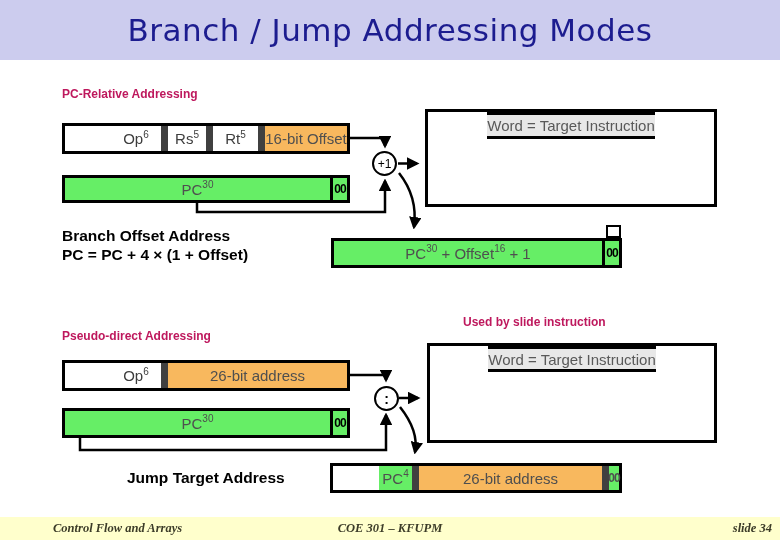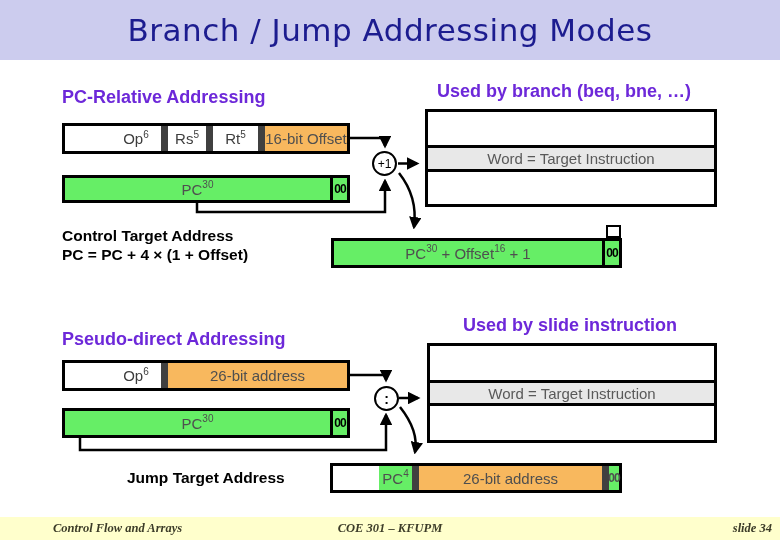--- a/index.html
+++ b/index.html
@@ -13,21 +13,21 @@
   .title-band {
     position:absolute; left:0; top:0; width:780px; height:60px;
     background:#ccccee; display:flex; align-items:center; justify-content:center;
   }
   .title-band .title-text {
     font-family:"DejaVu Sans", sans-serif;
     font-weight:normal; font-size:31px; color:#1c1c8f; letter-spacing:0.5px;
   }
   
   .red-heading {
-    position:absolute; color:#6d28d9; font-weight:bold; font-size:18px;
+    position:absolute; color:#be185d; font-weight:bold; font-size:12px;
     white-space:nowrap;
   }
   
   .fmt-row {
     position:absolute; display:flex; border:3px solid #000; background:#fff;padding-left:46px;
   }
   .fmt-cell {
     display:flex; align-items:center; justify-content:center;
     font-size:15px; color:#3d3d3d; background:#fff; white-space:nowrap;
   }
@@ -44,21 +44,21 @@
     font-size:15px; color:#4f4f4f; background:#66ee66; white-space:nowrap;
   }
   .bar .bar-tail {
     width:17px; border-left:3px solid #000; background:#66ee66;
     display:flex; align-items:center; justify-content:center;
     font-size:12px; font-weight:bold; color:#000; letter-spacing:-1px;
   }
   
   .membox {
     position:absolute; border:3px solid #000; background:#fff;
-    display:flex; flex-direction:column;
+    display:flex; flex-direction:row;
   }
   .memrow { flex:1; background:#fff; }
   .memrow.gray {
     flex:0 0 auto; background:#e8e8e8; border-top:3px solid #000; border-bottom:3px solid #000;
     display:flex; align-items:center; justify-content:center;
     font-size:15px; color:#595959; white-space:nowrap;
   }
   
   .op-circle {
     position:absolute; width:25px; height:25px; border:2px solid #000; border-radius:50%;
@@ -91,21 +91,20 @@
 <body>
 
 <div class="slide">
 
   <div class="title-band">
     <div class="title-text">Branch / Jump Addressing Modes</div>
   </div>
 
   <div class="red-heading" style="left:62px; top:87px;">PC-Relative Addressing</div>
 
-  <div class="red-heading" style="left:437px; top:81px;">Used by branch (beq, bne, …)</div>
 
   <div class="fmt-row" style="left:62px; top:123px; width:288px; height:31px;">
     <div class="fmt-cell" style="width:50px;">
       <span>Op</span>
         <sup class="sp">6</sup>
     </div>
     <div class="fmt-cell" style="width:45px;">
       <span>Rs</span>
         <sup class="sp">5</sup>
     </div>
@@ -131,21 +130,21 @@
       <span>PC</span>
         <sup class="sp">30</sup>
     </div>
     <div class="bar-tail">00</div>
   </div>
 
   <div class="op-circle" style="left:372px; top:151px;">
     <span>+1</span>
   </div>
 
-  <div class="black-label" style="left:62px; top:227px;">Control Target Address</div>
+  <div class="black-label" style="left:62px; top:227px;">Branch Offset Address</div>
   <div class="black-label" style="left:62px; top:246px;">PC = PC + 4 × (1 + Offset)</div>
 
   <div class="bar" style="left:331px; top:238px; width:291px; height:30px;">
     <div class="bar-main">
       <span>PC</span>
         <sup class="sp">30</sup>
         <span style="white-space:pre;"> + Offset</span>
         <sup class="sp">16</sup>
         <span style="white-space:pre;"> + 1</span>
     </div>

